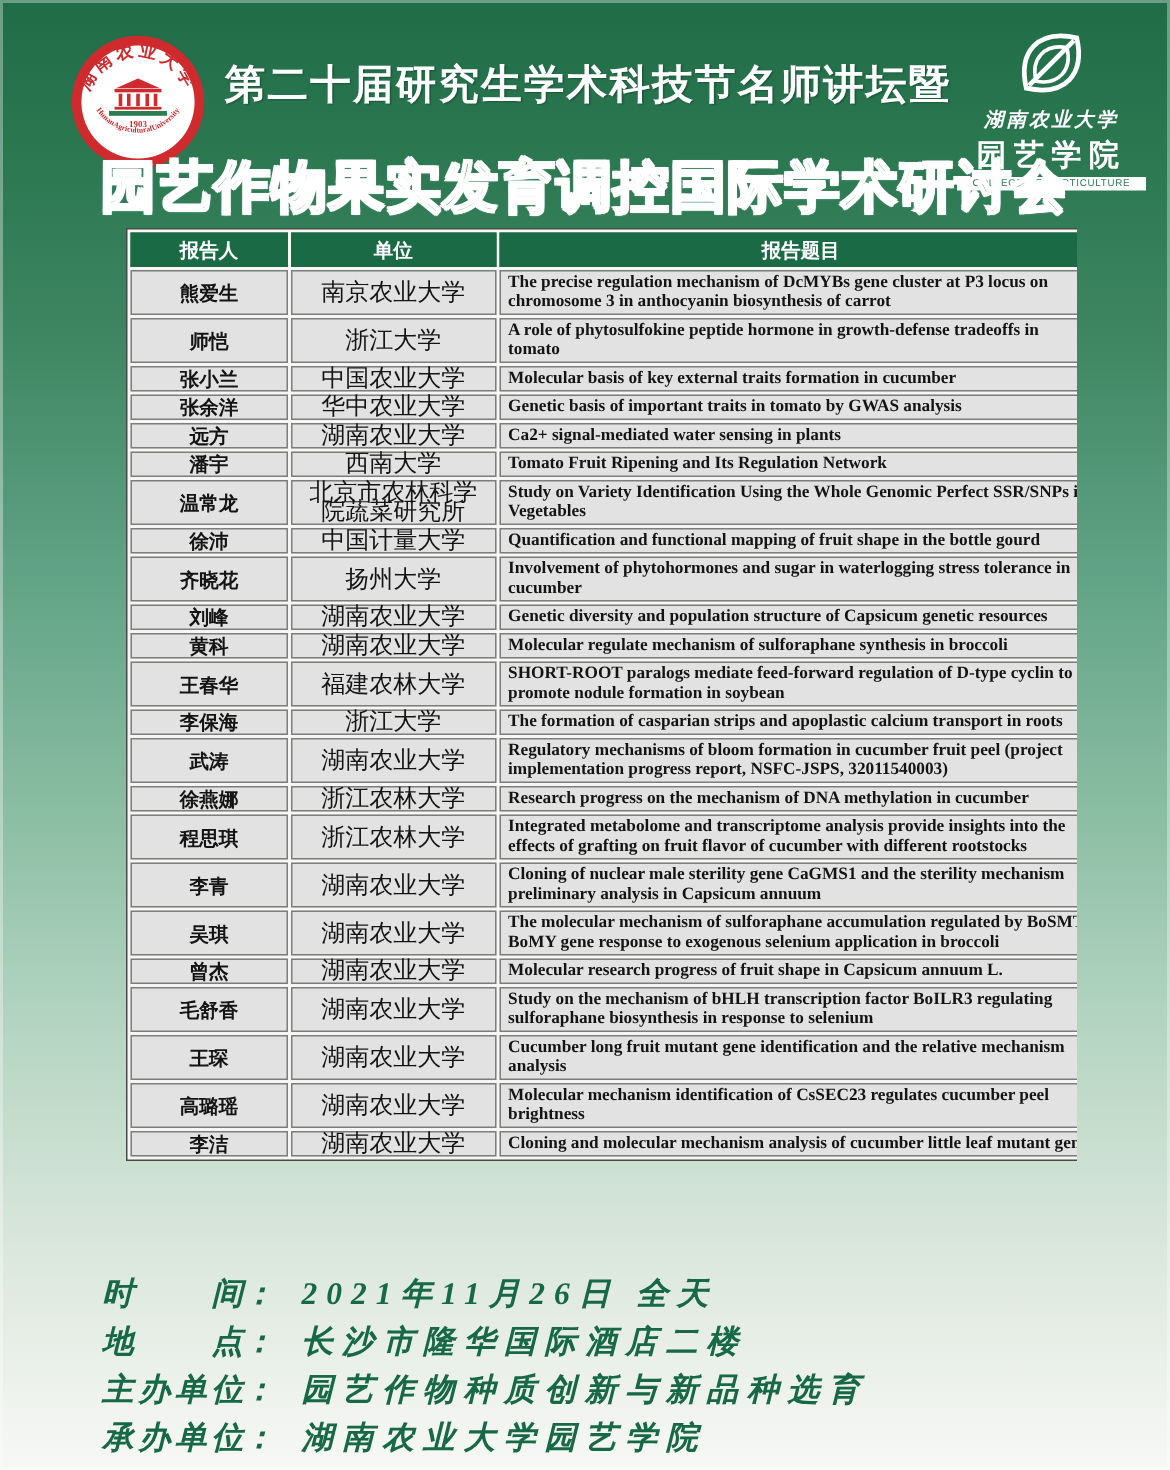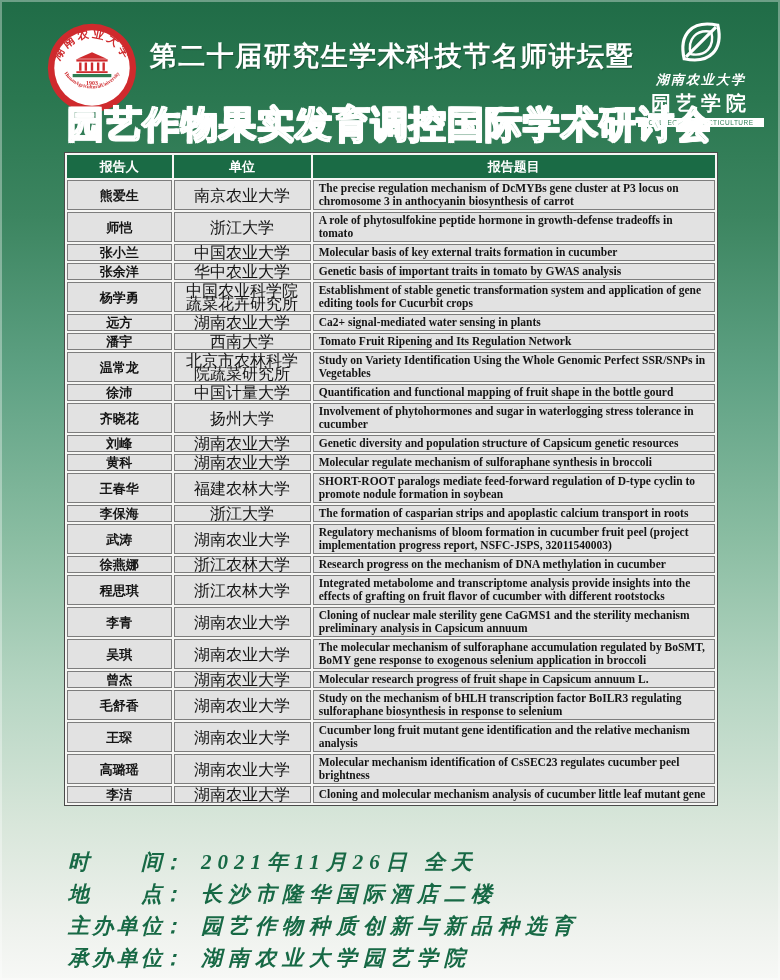--- a/index.html
+++ b/index.html
@@ -37,21 +37,21 @@
     color:#4f9a72;
     -webkit-text-stroke:1.5px #ffffff;
     text-shadow:-1px -1px 0 #fff,1px -1px 0 #fff,-1px 1px 0 #fff,1px 1px 0 #fff,0 0 2px #fff;
     font-family:"Liberation Sans","DejaVu Sans",sans-serif;
   }
   
   .tbl-wrap{position:absolute;left:64px;top:152px;width:654px;max-height:698px;overflow:hidden;}
   table.sched{
     border-collapse:separate;border-spacing:2px;width:654px;
     background:#f6f6f4;border:1px solid #4a4a4a;
-    font-size:11.5px;line-height:13px;
+    font-size:11.5px;line-height:13px;margin-left:20px;
   }
   table.sched th{
     background:#1a6b45;color:#ffffff;font-weight:bold;font-size:13px;
     padding:4px 2px;border:1px solid #1a6b45;text-align:center;
   }
   table.sched td{
     background:#e2e2e2;color:#141414;border:1px solid #7d7d7d;
     padding:1px 5px;vertical-align:middle;
   }
   td.c-speaker{width:96px;text-align:center;font-weight:bold;font-size:13px;}
@@ -140,25 +140,20 @@
             <td class="c-speaker">张小兰</td>
             <td class="c-affil">中国农业大学</td>
             <td class="c-title">Molecular basis of key external traits formation in cucumber</td>
           </tr>
           <tr>
             <td class="c-speaker">张余洋</td>
             <td class="c-affil">华中农业大学</td>
             <td class="c-title">Genetic basis of important traits in tomato by GWAS analysis</td>
           </tr>
           <tr>
-            <td class="c-speaker">杨学勇</td>
-            <td class="c-affil">中国农业科学院蔬菜花卉研究所</td>
-            <td class="c-title">Establishment of stable genetic transformation system and application of gene editing tools for Cucurbit crops</td>
-          </tr>
-          <tr>
             <td class="c-speaker">远方</td>
             <td class="c-affil">湖南农业大学</td>
             <td class="c-title">Ca2+ signal-mediated water sensing in plants</td>
           </tr>
           <tr>
             <td class="c-speaker">潘宇</td>
             <td class="c-affil">西南大学</td>
             <td class="c-title">Tomato Fruit Ripening and Its Regulation Network</td>
           </tr>
           <tr>

